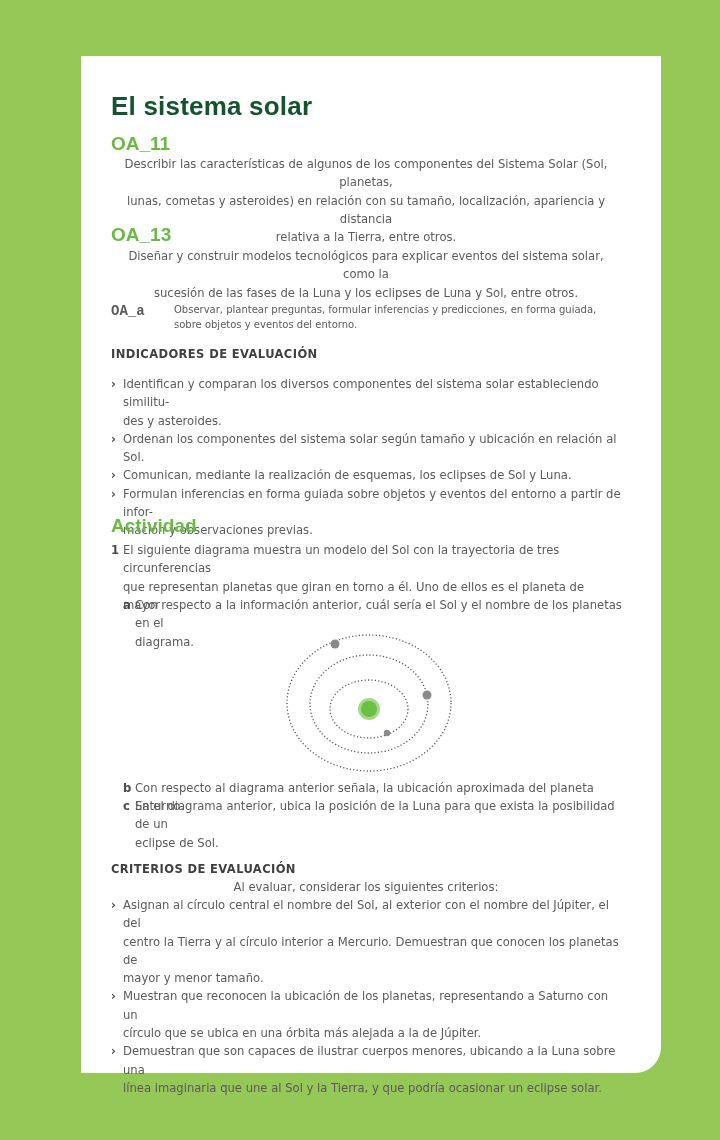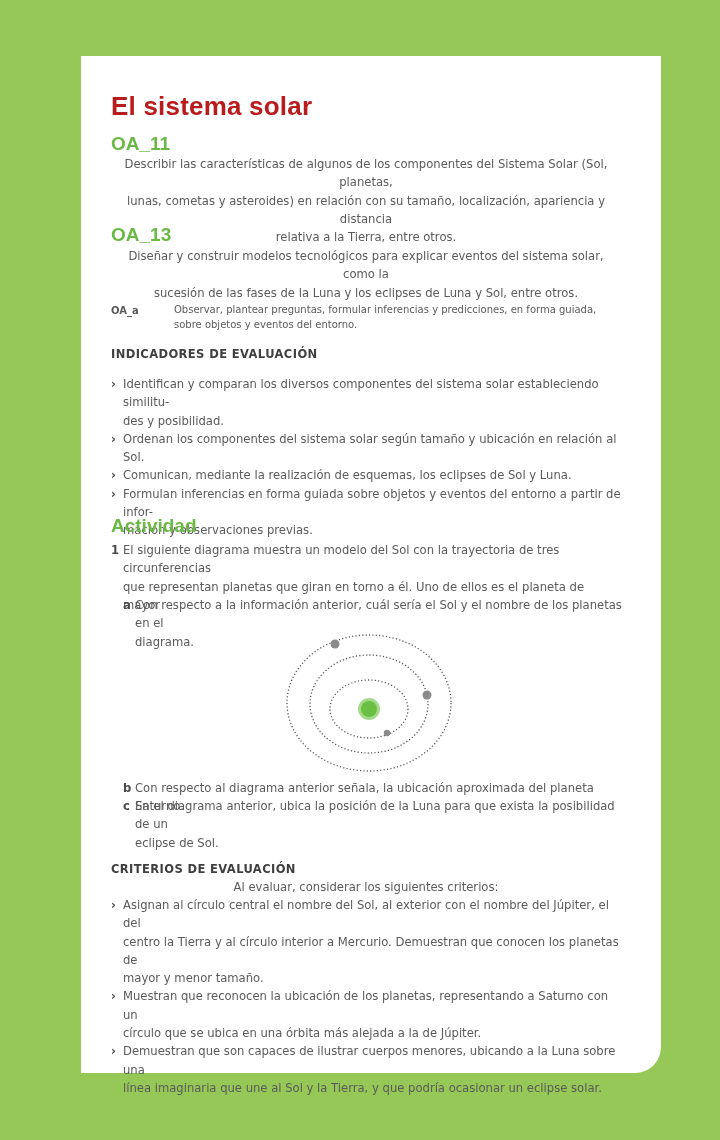--- a/index.html
+++ b/index.html
@@ -19,35 +19,35 @@
     border-bottom-right-radius: 26px;
   }
   .content {
     position: absolute;
     left: 30px; top: 0; width: 510px;
   }
   .title {
     position: absolute; top: 35px; left: 0;
     font-family: "Liberation Sans", sans-serif;
     font-weight: bold; font-size: 26px;
-    color: #b91c1c; letter-spacing: 0.2px;
+    color: #14532d; letter-spacing: 0.2px;
     white-space: nowrap;
   }
   .oa-head {
     position: absolute; left: 0;
     font-family: Liberation Sans, sans-serif;
     font-weight: bold; font-size: 19px; color: #6ab944;
   }
   .para {
     position: absolute; left: 0; width: 510px;
     font-size: 11.6px; line-height: 18.3px; color: #5a5a5a; text-align: center;
   }
   .oaa-label {
     position: absolute; left: 0;
-    font-size: 10px; line-height: 18.3px; color: #5a5a5a; font-weight: bold;
+    font-size: 14px; line-height: 18.3px; color: #5a5a5a; font-weight: bold; font-family: Liberation Mono, monospace;
   }
   .oaa-text {
     position: absolute; left: 63px; width: 470px;
     font-size: 10px; line-height: 15px; color: #5a5a5a;
   }
   .sec-head {
     position: absolute; left: 0;
     font-size: 11.5px; font-weight: bold; color: #3f3f3f; letter-spacing: 0.4px;
     white-space: nowrap;
   }
@@ -102,21 +102,21 @@
     <div class="oaa-text" style="top:246px">
       <div>Observar, plantear preguntas, formular inferencias y predicciones, en forma guiada,</div>
       <div>sobre objetos y eventos del entorno.</div>
     </div>
 
     <div class="sec-head" style="top:291px">INDICADORES DE EVALUACIÓN</div>
     <ul class="bullets" style="top:319px">
       <li>
         <span class="chev">›</span>
         <div>Identifican y comparan los diversos componentes del sistema solar estableciendo similitu-</div>
-        <div>des y posibilidad.</div>
+        <div>des y asteroides.</div>
       </li>
       <li>
         <span class="chev">›</span>
         <div>Ordenan los componentes del sistema solar según tamaño y ubicación en relación al Sol.</div>
       </li>
       <li>
         <span class="chev">›</span>
         <div>Comunican, mediante la realización de esquemas, los eclipses de Sol y Luna.</div>
       </li>
       <li>

